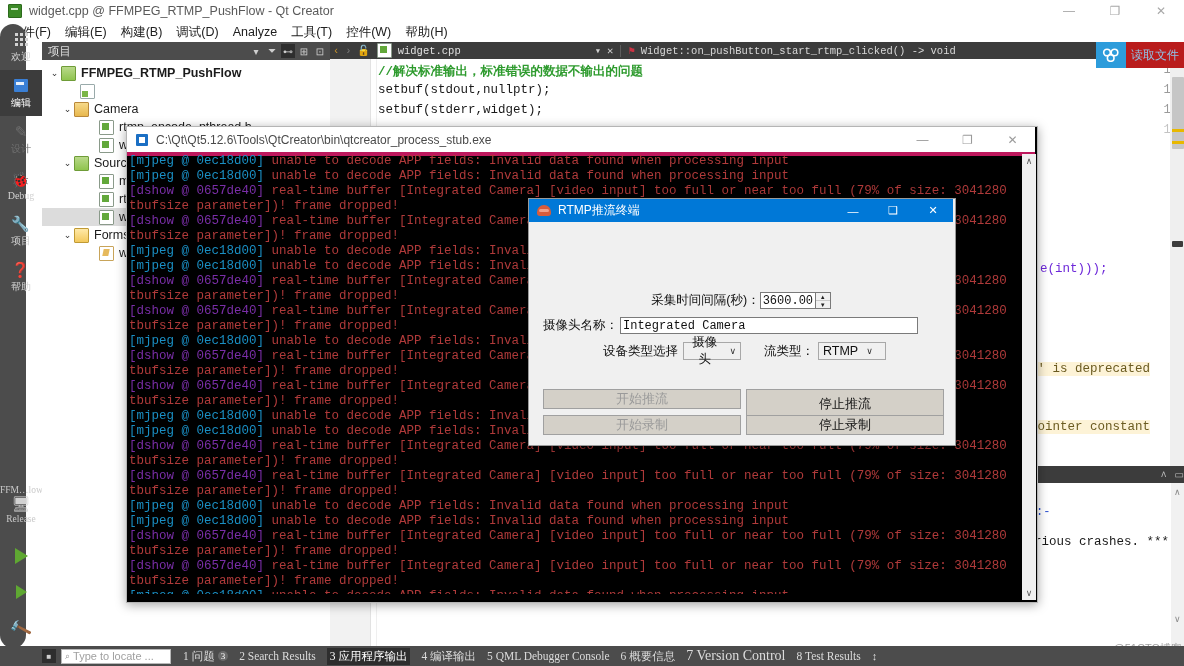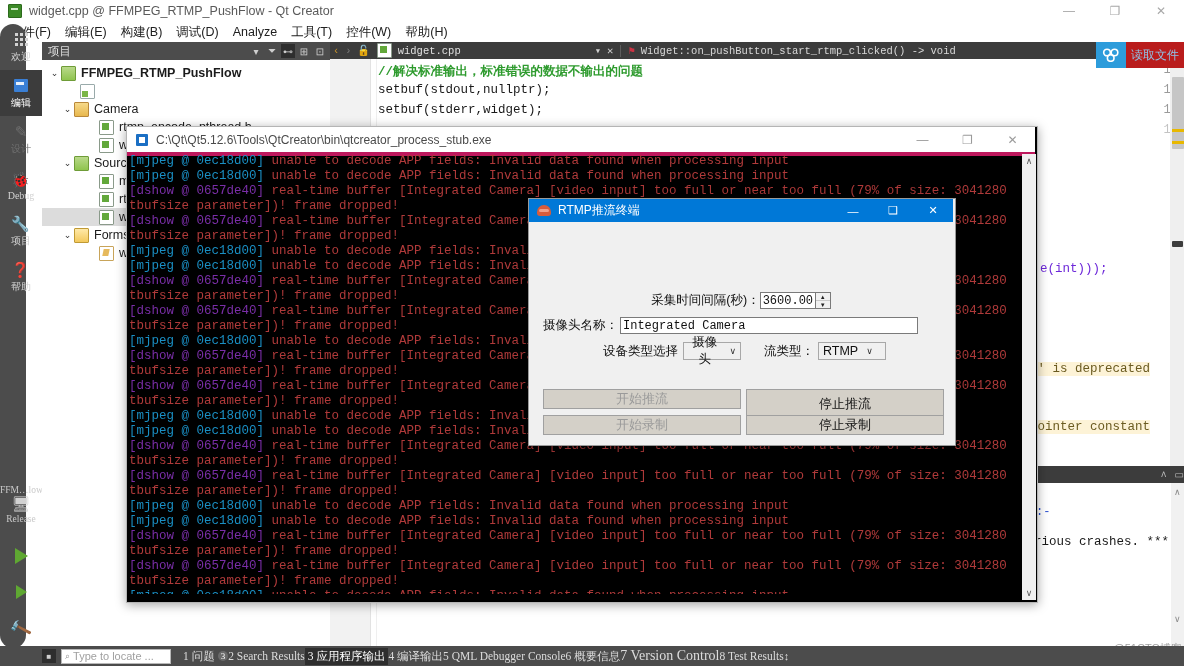--- a/index.html
+++ b/index.html
@@ -508,21 +508,21 @@
 
 <div class="abs" style="left:0;top:646px;width:1184px;height:20px;background:#4c4c4c;display:flex;align-items:center;">
   <div style="width:42px;height:20px;"></div>
   <div style="width:14px;height:14px;background:#2e2e2e;display:flex;align-items:center;justify-content:center;color:#cfcfcf;font-size:8px;margin-right:5px;">
       <span>■</span>
     </div>
   <div style="width:110px;height:15px;background:#ffffff;border:1px solid #b8b8b8;display:flex;align-items:center;padding:0 3px;box-sizing:border-box;">
     <span style="color:#8a8a8a;font-size:9px;margin-right:3px;">⌕</span>
     <span style="color:#a0a0a0;font-size:11px;white-space:nowrap;overflow:hidden;">Type to locate ...</span>
   </div>
-  <div style="display:flex;align-items:center;margin-left:12px;font-family:'Liberation Serif',serif;">
+  <div style="display:flex;align-items:center;margin-left:12px;gap:11px;font-family:'Liberation Serif',serif;">
     <span style="color:#dcdcdc;font-size:11.5px;display:flex;align-items:center;gap:3px;">
       <span>1 问题</span>
       <span style="background:#6a6a6a;color:#fff;border-radius:6px;padding:0 3px;font-size:9px;">3</span>
     </span>
     <span style="color:#dcdcdc;font-size:11.5px;">2 Search Results</span>
     <span style="color:#ffffff;font-size:11.5px;background:#2e2e2e;padding:1px 3px;">3 应用程序输出</span>
     <span style="color:#dcdcdc;font-size:11.5px;">4 编译输出</span>
     <span style="color:#dcdcdc;font-size:11.5px;">5 QML Debugger Console</span>
     <span style="color:#dcdcdc;font-size:11.5px;">6 概要信息</span>
     <span style="color:#dcdcdc;font-size:14px;">7 Version Control</span>

